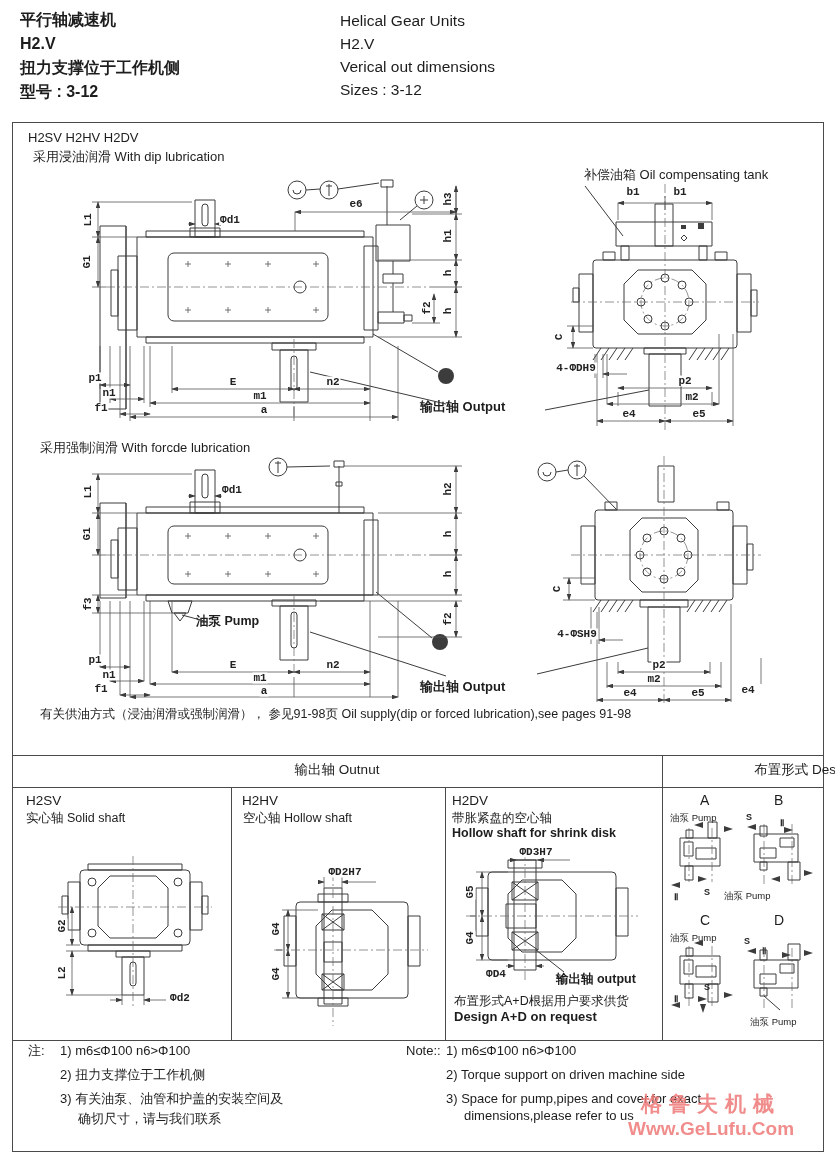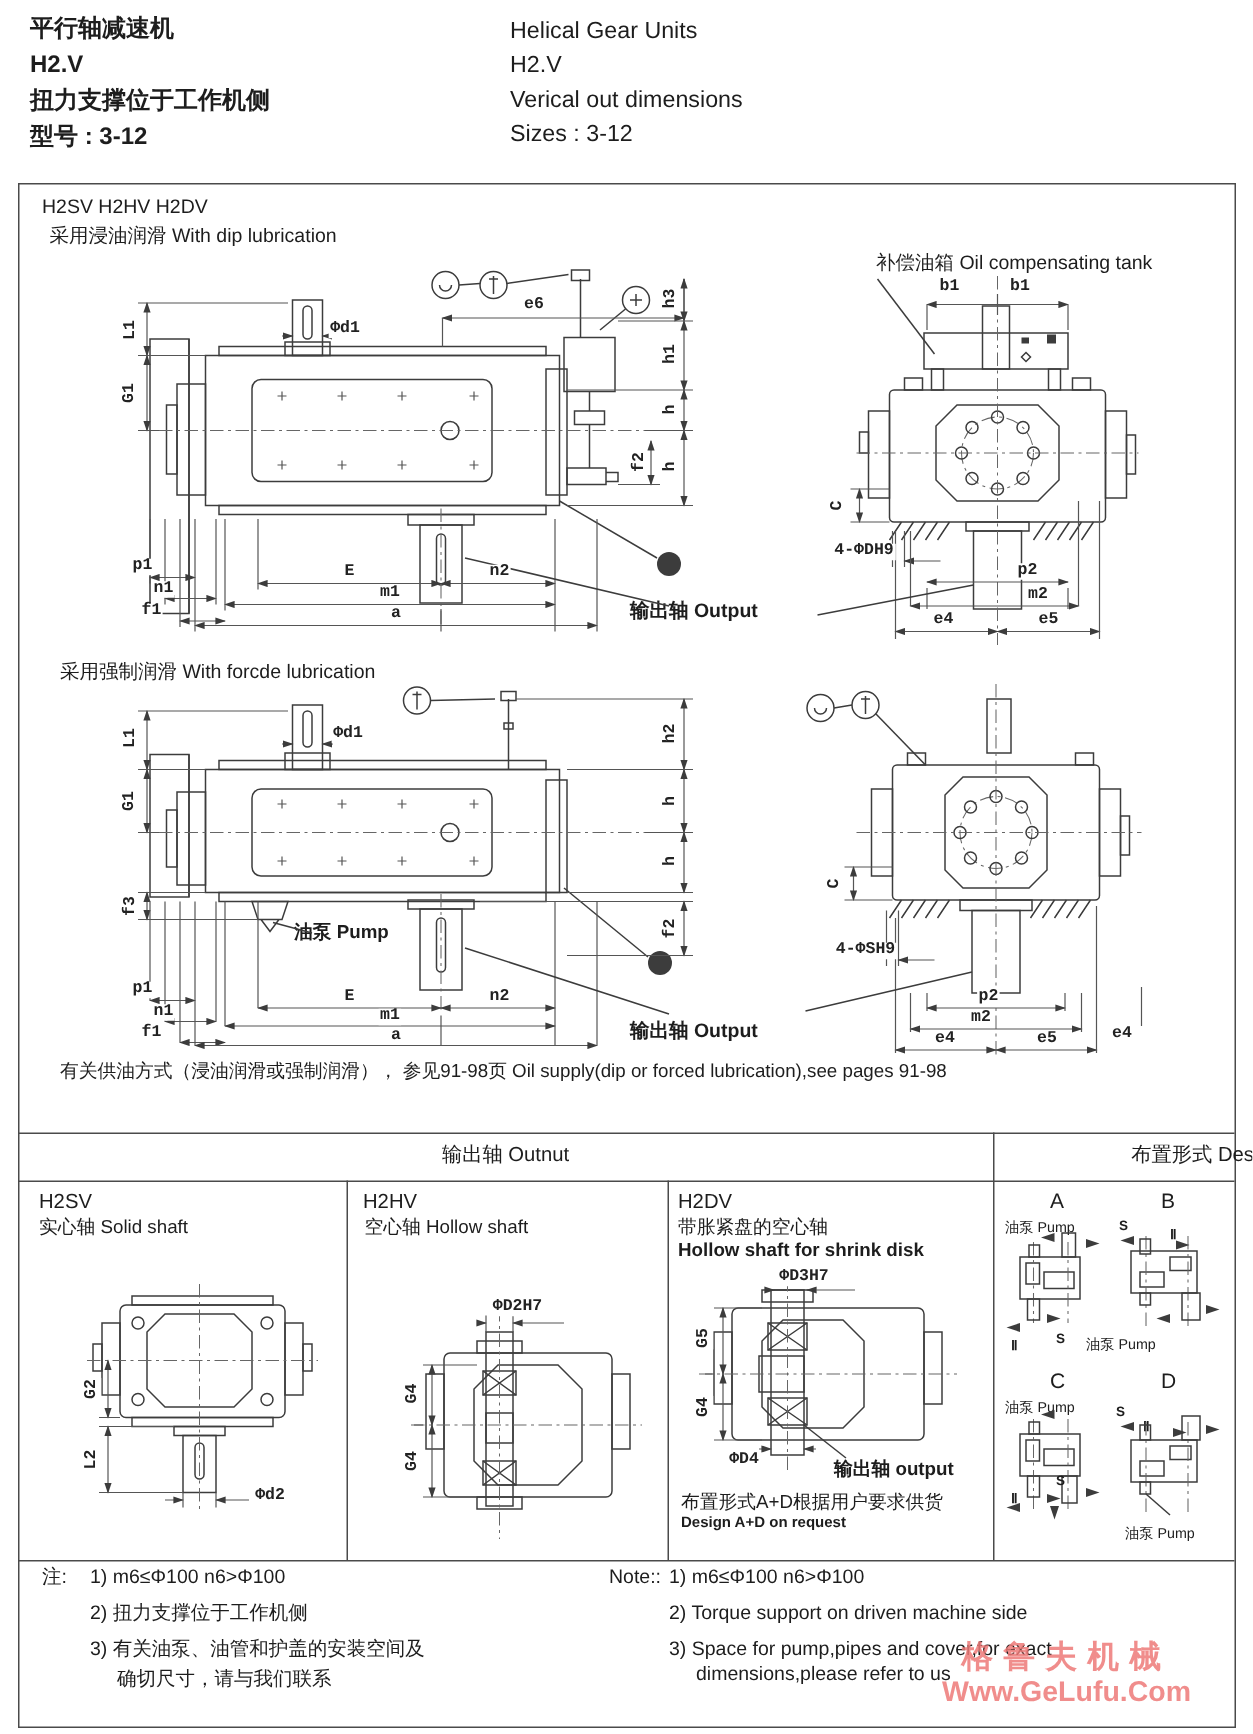--- a/index.html
+++ b/index.html
@@ -538,21 +538,21 @@
       </g>
       <line x1="84" y1="108" x2="112" y2="130"></line>
     </svg>
     <span class="dim" style="left:84px;top:10px">ΦD3H7</span>
     <span class="dim v" style="left:18px;top:50px">G5</span>
     <span class="dim v" style="left:18px;top:96px">G4</span>
     <span class="dim" style="left:44px;top:132px">ΦD4</span>
   </div>
   <div class="txt" style="left:556px;top:972px;font-size:12.5px;font-weight:bold">输出轴  output</div>
   <div class="txt" style="left:454px;top:994px;font-size:12.5px">布置形式A+D根据用户要求供货</div>
-  <div class="txt" style="left:454px;top:1010px;font-size:10px;font-weight:bold">Design A+D on request</div>
+  <div class="txt" style="left:454px;top:1010px;font-size:13px;font-weight:bold">Design A+D on request</div>
 
   <div class="drw" style="left:662px;top:787px;width:161px;height:253px">
 
     <div class="drw" style="left:8px;top:3px;width:72px;height:118px">
       <span class="txt" style="left:30px;top:2px;font-size:14px">A</span>
       <span class="pmp" style="left:0px;top:22px">油泵 Pump</span>
       <svg style="position:absolute;left:0;top:30px" width="72" height="70" viewBox="0 0 72 70">
         <rect x="10" y="18" width="40" height="28"></rect>
           <rect x="14" y="22" width="9" height="14"></rect>
           <rect x="26" y="28" width="20" height="11"></rect>

